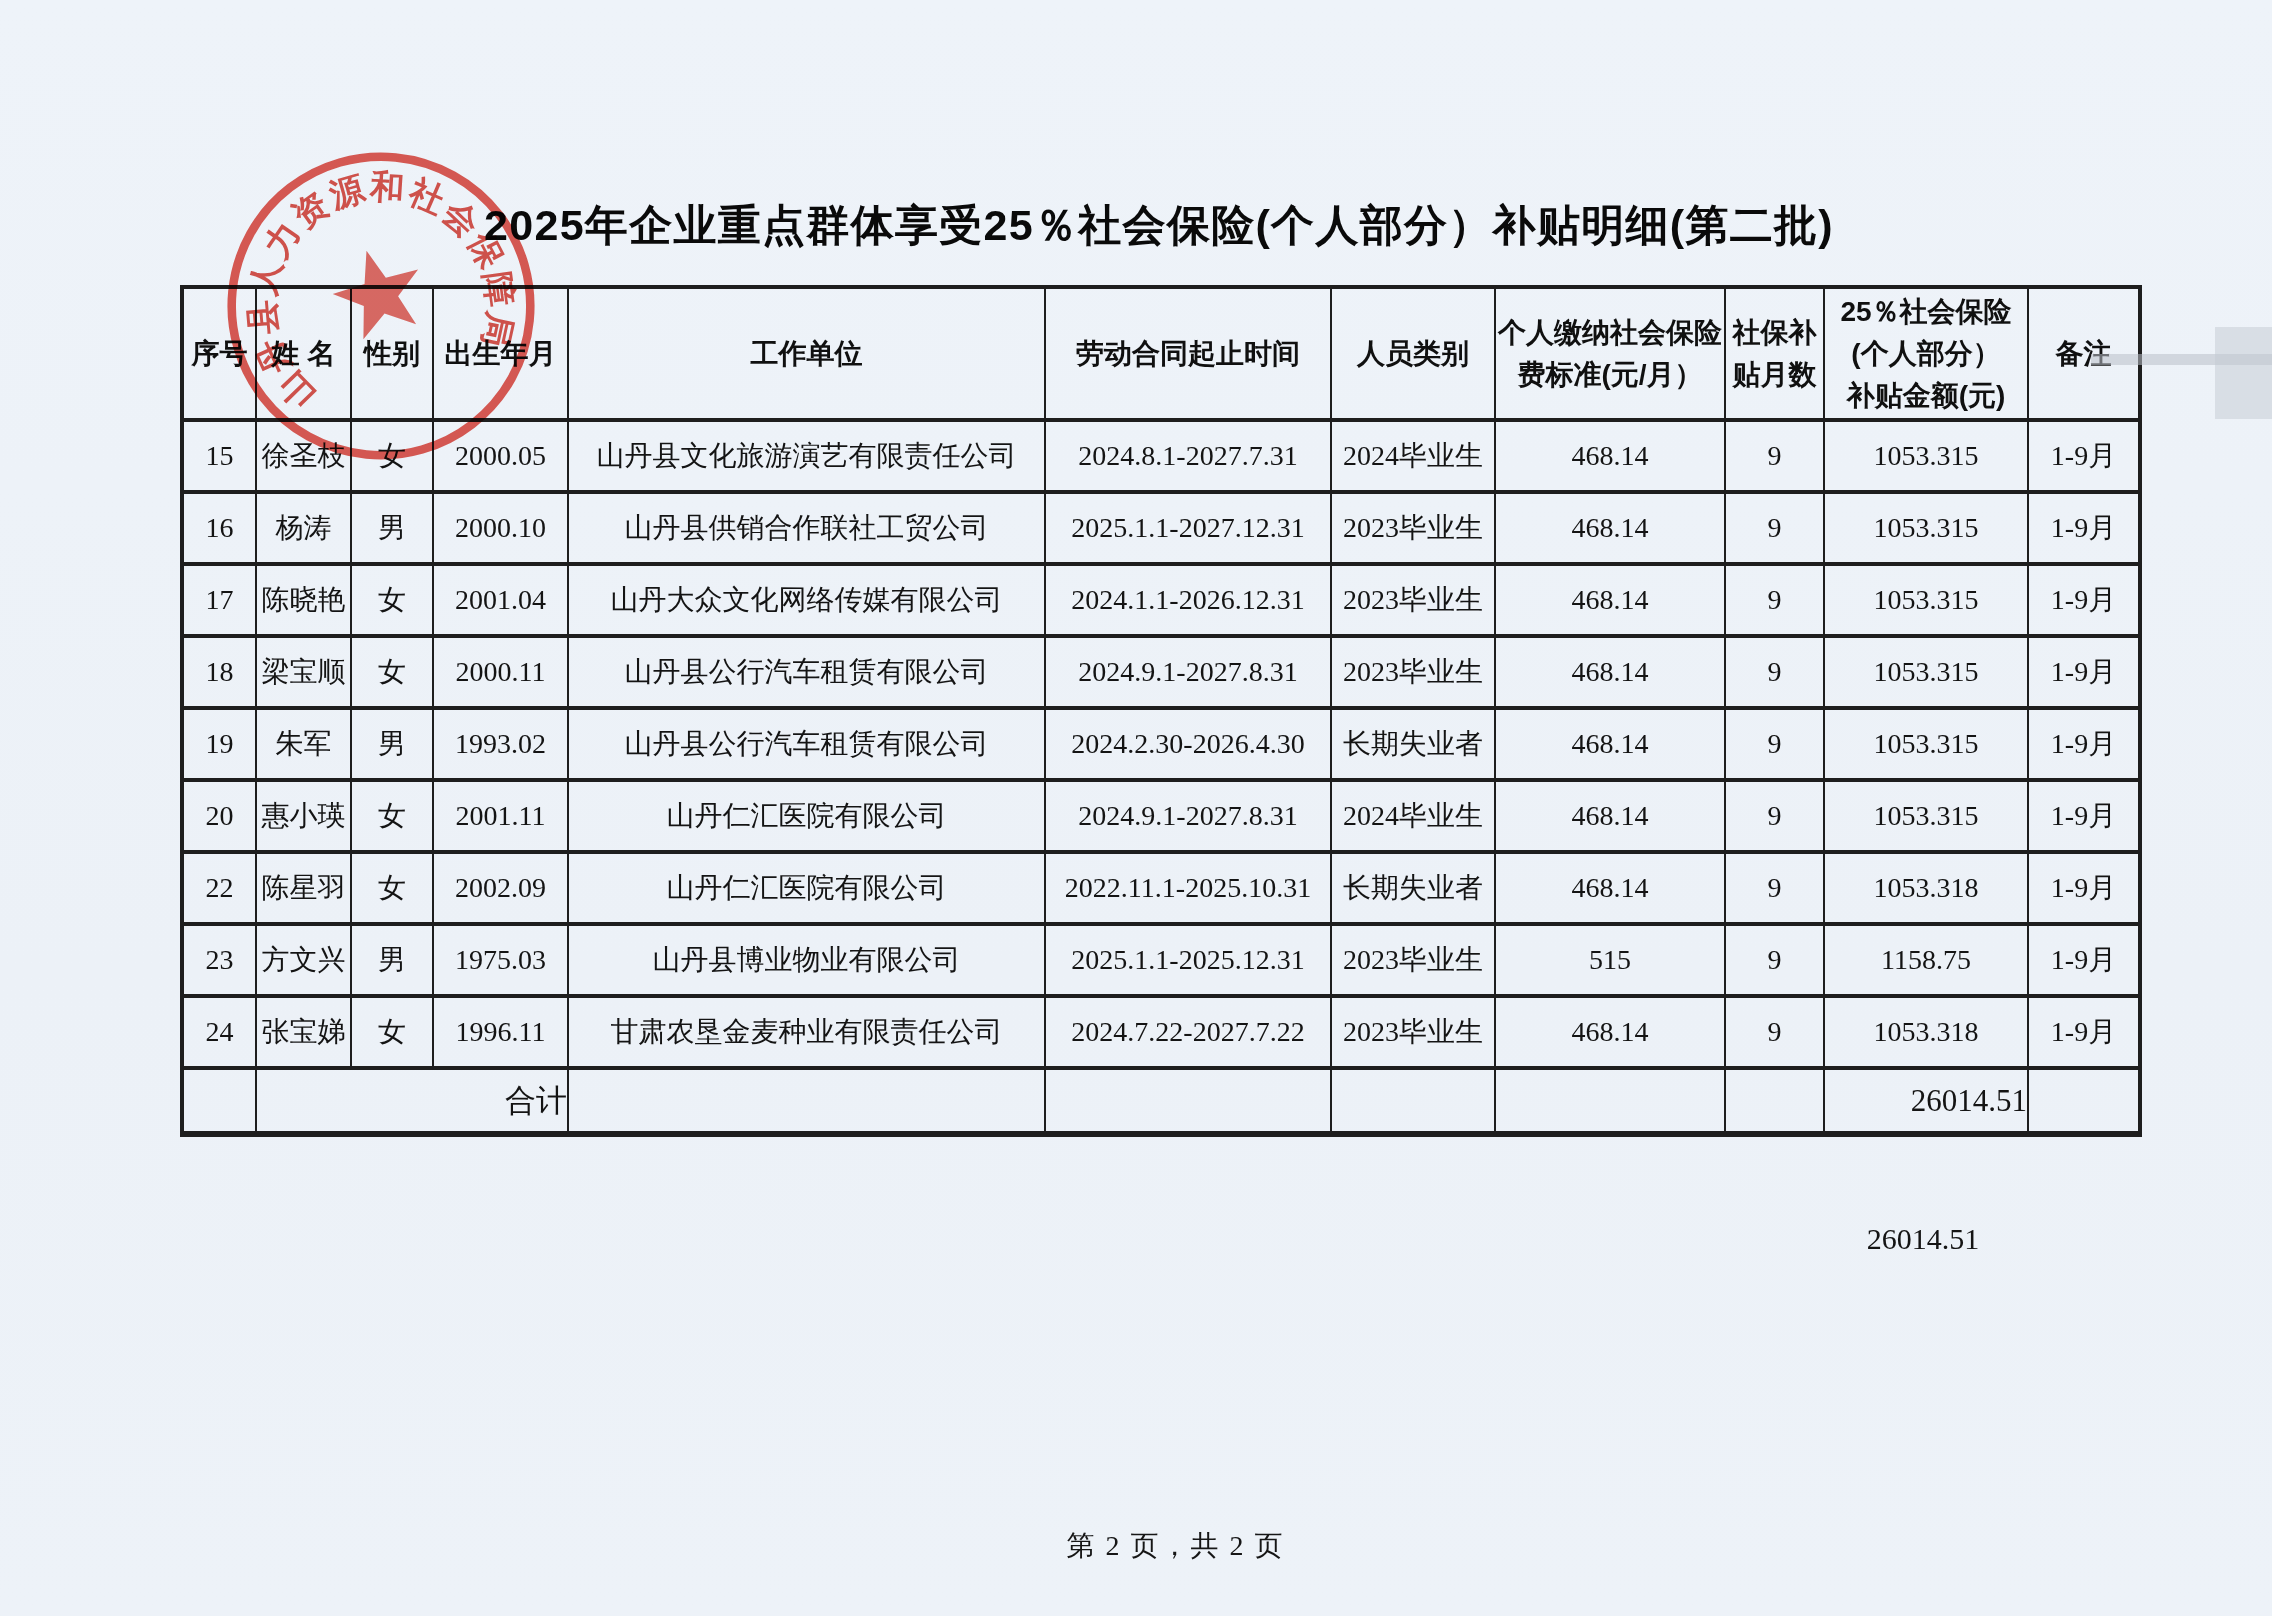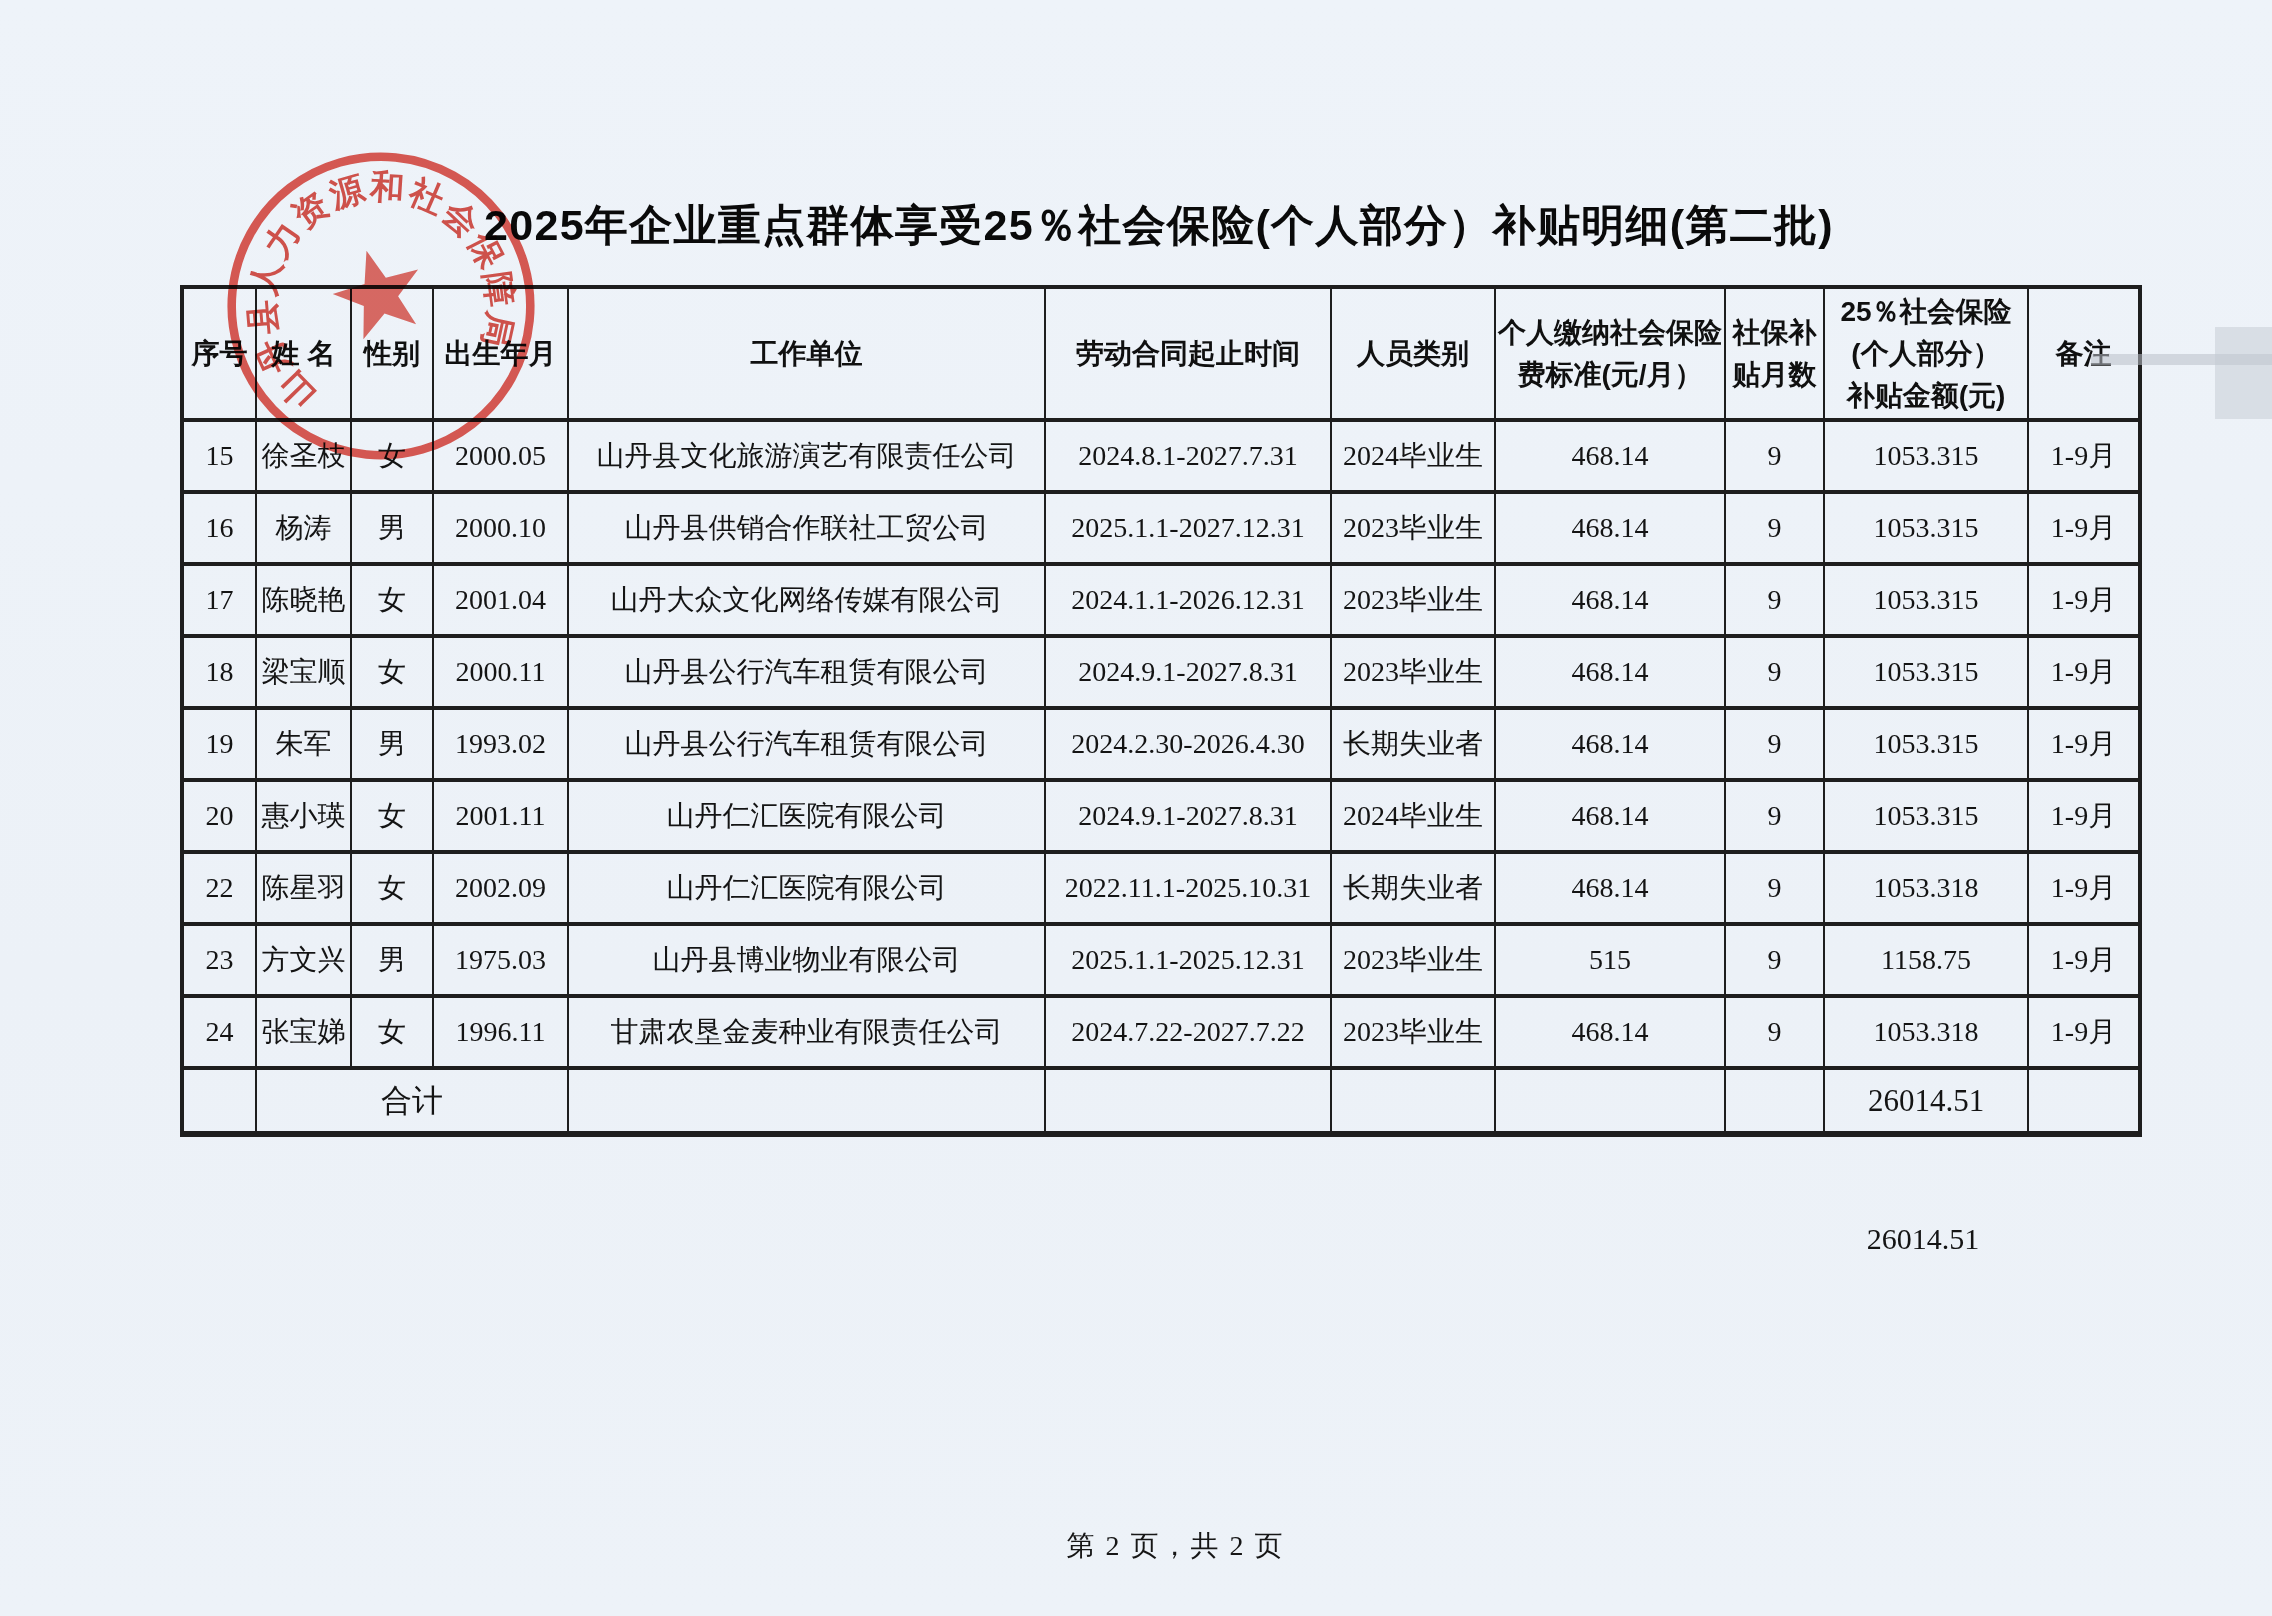--- a/index.html
+++ b/index.html
@@ -49,21 +49,21 @@
     font-family: "Liberation Sans", sans-serif;
     font-weight: bold;
     font-size: 28px;
     line-height: 1.5;
     white-space: pre-line;
     color: #101010;
   }
   .subsidy tbody tr { height: 72px; }
   .subsidy tbody td { font-size: 28px; color: #141414; white-space: nowrap; }
   .subsidy tfoot tr { height: 66px; }
-  .subsidy tfoot td { font-size: 31px; border-bottom-width: 6px; color: #141414; }
+  .subsidy tfoot td { font-size: 31px; border-bottom-width: 6px; color: #141414; text-align: right; }
   .grand-total-repeat {
     position: absolute;
     left: 1821px;
     top: 1222px;
     width: 204px;
     text-align: center;
     font-size: 30px;
     color: #141414;
   }
   .page-footer {

